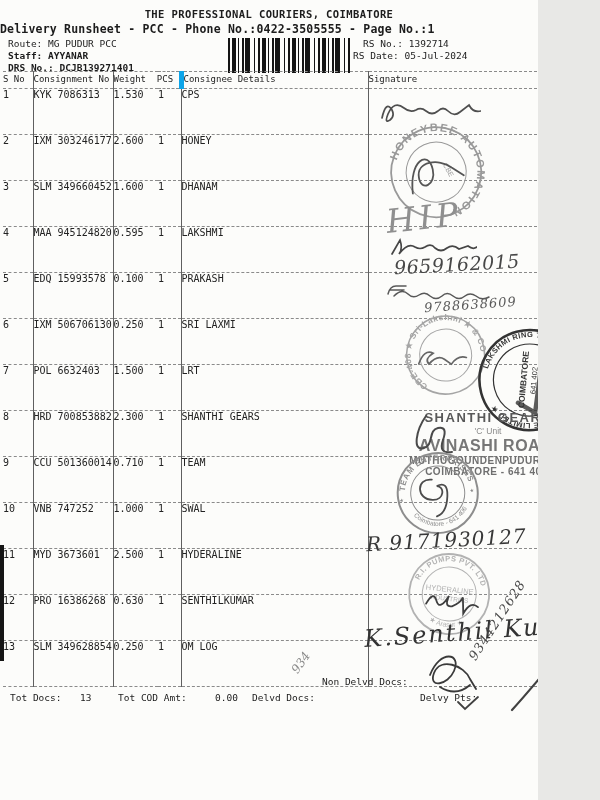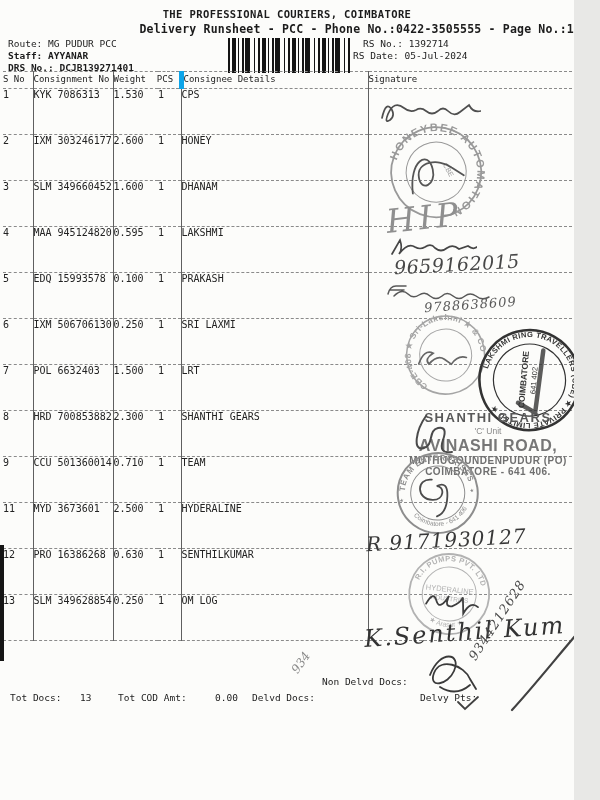--- a/index.html
+++ b/index.html
@@ -1,17 +1,17 @@
 <!DOCTYPE html>
 <html><head>
 <meta charset="utf-8">
 <style>
   html,body{margin:0;padding:0;background:#e8e8e6;}
   .page{position:relative;width:538px;height:800px;background:#fcfcfa;overflow:hidden;
-        font-family:"DejaVu Sans Mono","Liberation Mono",monospace;color:#1c1c1c;padding-left:36px;}
+        font-family:"DejaVu Sans Mono","Liberation Mono",monospace;color:#1c1c1c;}
   .abs{position:absolute;white-space:nowrap;}
   .ttl{font-weight:bold;font-size:10.5px;letter-spacing:.4px;}
   .sub{font-weight:bold;font-size:11.5px;letter-spacing:.2px;}
   .meta{font-size:9.5px;}
   .b{font-weight:bold;}
   .barcode{background:repeating-linear-gradient(90deg,
      #141414 0 2px, transparent 2px 4px, #141414 4px 8px, transparent 8px 10px,
      #141414 10px 11px, transparent 11px 14px, #141414 14px 16px, transparent 16px 17px,
      #141414 17px 22px, transparent 22px 26px, #141414 26px 27px, transparent 27px 30px);}
   table.grid{position:absolute;top:71px;left:3px;width:594px;border-collapse:collapse;table-layout:fixed;}
@@ -38,21 +38,21 @@
   .shanthi .l4{font-size:10px;font-weight:bold;color:#6f6f6f;letter-spacing:.5px;}
   .shanthi .l5{font-size:10px;font-weight:bold;color:#6f6f6f;letter-spacing:.5px;}
   .blackbar{position:absolute;left:0;top:545px;width:4px;height:116px;background:#151515;}
 </style>
 </head>
 <body>
 
 <div class="page">
 
   <div class="abs ttl" style="left:0;right:0;top:8px;text-align:center;">THE PROFESSIONAL COURIERS, COIMBATORE</div>
-  <div class="abs sub" style="left:0;right:0;top:22px;text-align:right;">Delivery Runsheet - PCC - Phone No.:0422-3505555 - Page No.:1</div>
+  <div class="abs sub" style="left:0;right:0;top:22px;text-align:left;">Delivery Runsheet - PCC - Phone No.:0422-3505555 - Page No.:1</div>
 
   <div class="abs meta" style="left:8px;top:38px;"><span>Route:</span> <span>MG PUDUR PCC</span></div>
   <div class="abs meta b" style="left:8px;top:50px;"><span>Staff:</span> <span>AYYANAR</span></div>
   <div class="abs meta b" style="left:8px;top:62px;"><span>DRS No.:</span> <span>DCJB139271401</span></div>
 
   <div class="abs barcode" style="left:228px;top:38px;width:124px;height:35px;"></div>
 
   <div class="abs meta" style="left:363px;top:38px;"><span>RS No.:</span> <span>1392714</span></div>
   <div class="abs meta" style="left:353px;top:50px;"><span>RS Date:</span> <span>05-Jul-2024</span></div>
 
@@ -141,20 +141,28 @@
         </tr>
       <tr>
           <td class="bR p5">9</td>
           <td class="bR p4">CCU 501360014</td>
           <td class="p7">0.710</td>
           <td class="bR p2">1</td>
           <td class="bR p6">TEAM</td>
           <td></td>
         </tr>
       <tr>
+          <td class="bR p5">10</td>
+          <td class="bR p4">VNB 747252</td>
+          <td class="p7">1.000</td>
+          <td class="bR p2">1</td>
+          <td class="bR p6">SWAL</td>
+          <td></td>
+        </tr>
+      <tr>
           <td class="bR p5">11</td>
           <td class="bR p4">MYD 3673601</td>
           <td class="p7">2.500</td>
           <td class="bR p2">1</td>
           <td class="bR p6">HYDERALINE</td>
           <td></td>
         </tr>
       <tr>
           <td class="bR p5">12</td>
           <td class="bR p4">PRO 16386268</td>

